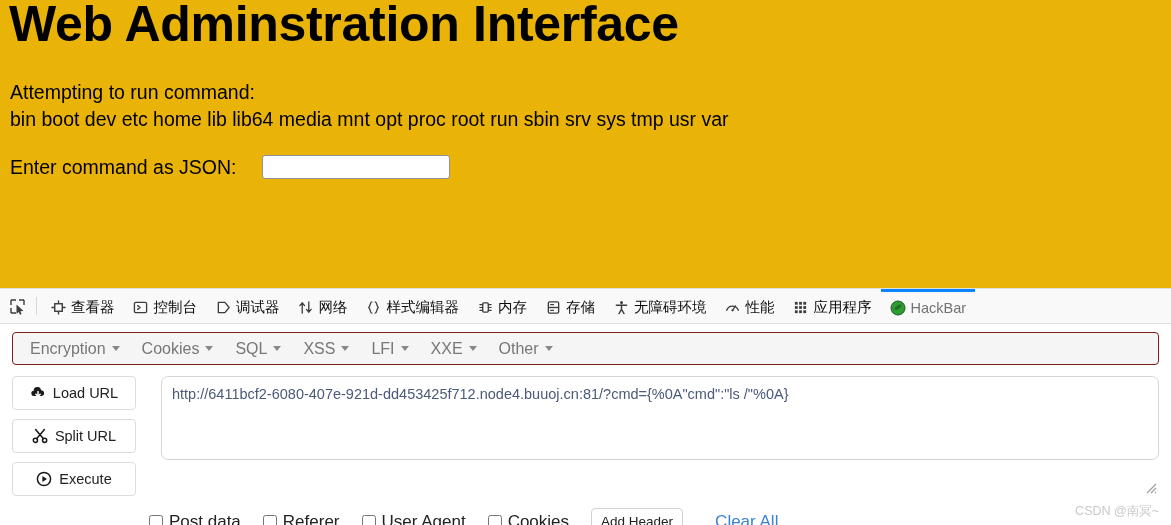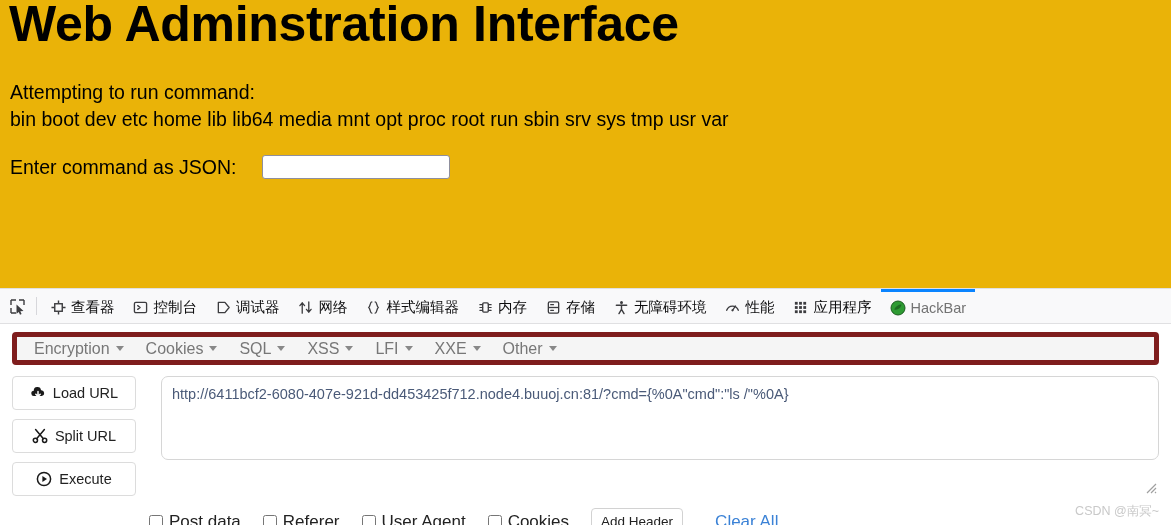--- a/index.html
+++ b/index.html
@@ -145,21 +145,21 @@
   .hb {
     position: relative;
     background: #ffffff;
     height: 201px;
     box-sizing: border-box;
   }
   .hb-menubar {
     margin: 8px 12px 10px 12px;
     height: 33px;
     background: #f5f5f5;
-    border: 5px solid #7f1d1d;
+    border: 1px solid #7f1d1d;
     border-radius: 4px;
     display: flex;
     align-items: center;
     padding: 0 6px;
     box-sizing: border-box;
   }
   .hb-menu {
     font-size: 16px;
     color: #777777;
     padding: 4px 11px;

